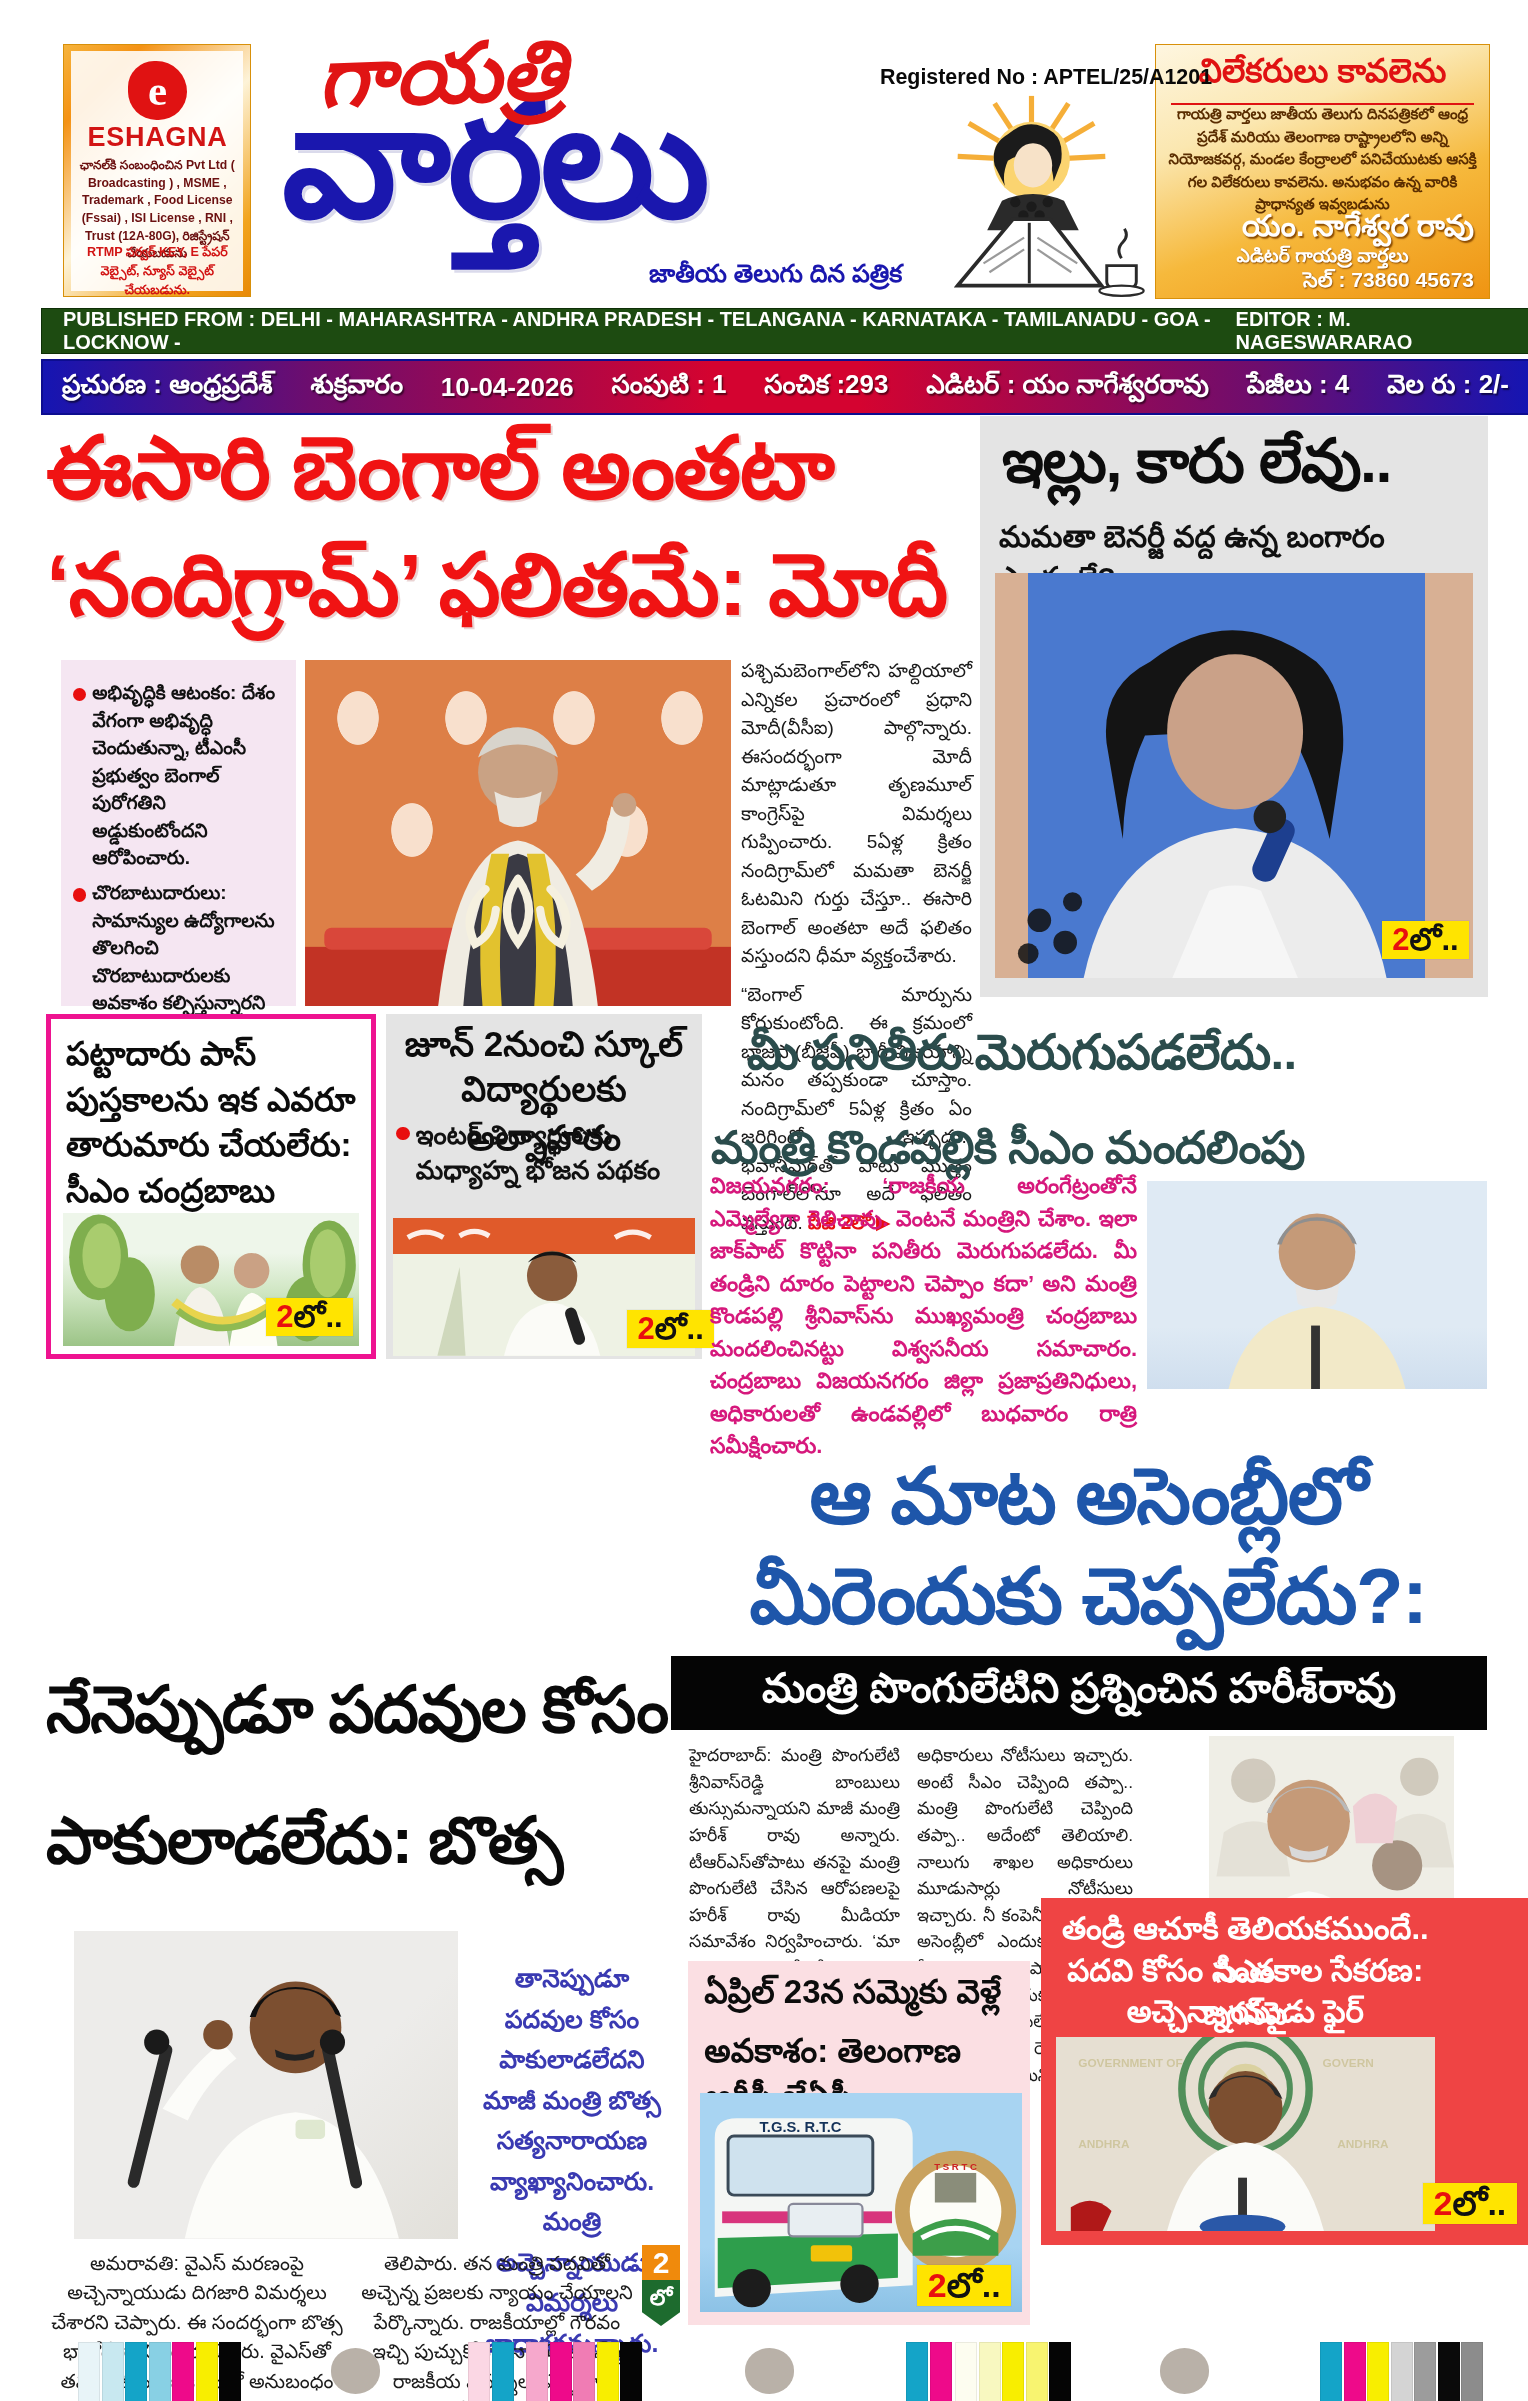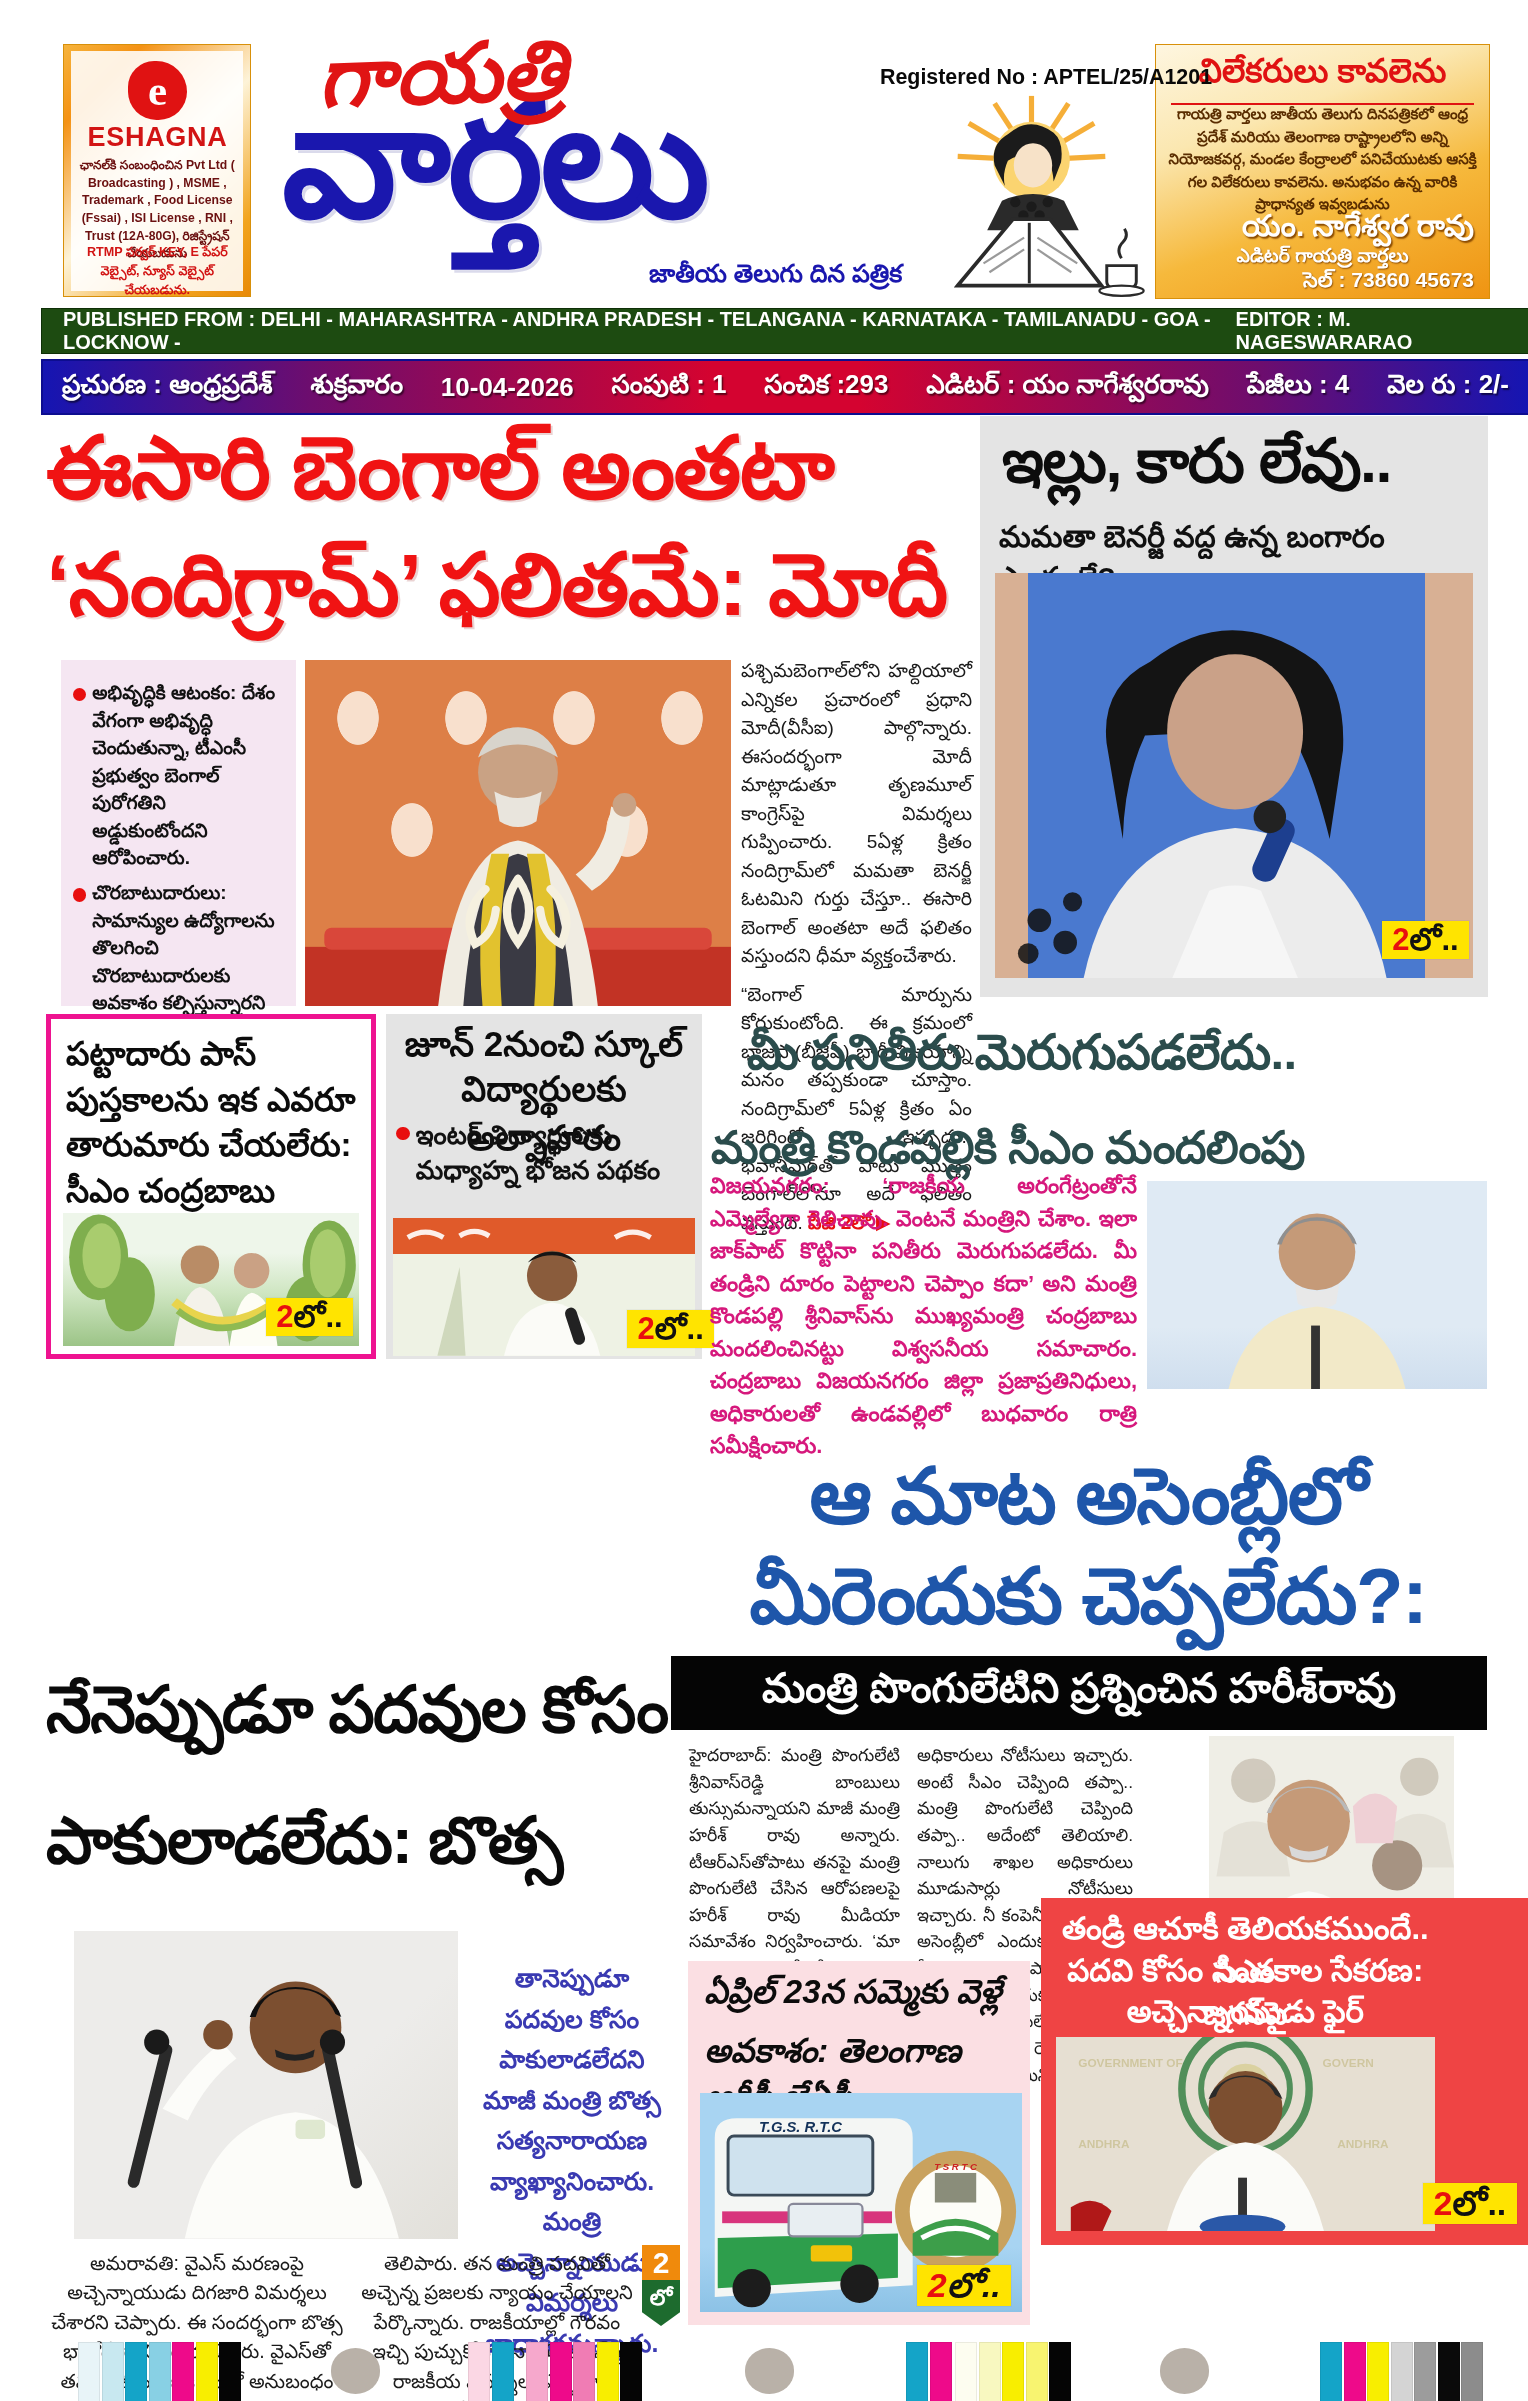--- a/index.html
+++ b/index.html
@@ -286,21 +286,21 @@
   </svg>
 </div>
 <div class="abs" style="left:475px;top:1958px;width:194px;font-size:25px;line-height:1.62;font-weight:700;color:#3a3ab2;text-align:center;">తానెప్పుడూ పదవుల కోసం పాకులాడలేదని మాజీ మంత్రి బొత్స సత్యనారాయణ వ్యాఖ్యానించారు. మంత్రి అచ్చెన్నాయుడు విమర్శలు బాధాకరమన్నారు.</div>
 <div class="bodytext abs" style="left:50px;top:2249px;width:294px;height:95px;font-size:19.6px;line-height:1.5;text-align:center;">అమరావతి: వైఎస్ మరణంపై అచ్చెన్నాయుడు దిగజారి విమర్శలు చేశారని చెప్పారు. ఈ సందర్భంగా బొత్స భావోద్వేగానికి గురయ్యారు. వైఎస్‌తో తమ కుటుంబానికి ఎంతో అనుబంధం ఉందని</div>
 <div class="bodytext abs" style="left:356px;top:2249px;width:282px;height:95px;font-size:19.6px;line-height:1.5;text-align:center;">తెలిపారు. తన మంత్రి పదవితో అచ్చెన్న ప్రజలకు న్యాయం చేయాలని పేర్కొన్నారు. రాజకీయాల్లో గౌరవం ఇచ్చి పుచ్చుకోవాలన్నారు. జగన్‌పై రాజకీయ విమర్శలు ఎన్నైనా చేయండని..</div>
 <div class="abs" style="left:642px;top:2245px;width:38px;height:81px;">
   <div style="background:#f08a0c;color:#fff;font-size:30px;font-weight:900;text-align:center;height:35px;line-height:35px;">2</div>
   <div style="background:#1d6b2e;color:#fff;font-size:22px;font-weight:800;text-align:center;height:46px;line-height:35px;clip-path:polygon(0 0,100% 0,100% 70%,50% 100%,0 70%);">లో</div>
 </div>
 
-<div class="abs" style="left:688px;top:1961px;width:342px;height:364px;background:#fbdfe3;font-style:italic;">
+<div class="abs" style="left:688px;top:1961px;width:342px;height:364px;background:#fbdfe3;">
   <div style="position:absolute;left:16.3px;top:12px;width:318px;font-size:33px;font-weight:900;color:#0c0c0c;">ఏప్రిల్ 23న సమ్మెకు వెళ్లే</div>
   <div style="position:absolute;left:16.3px;top:71px;width:318px;font-size:33px;font-weight:900;color:#0c0c0c;">అవకాశం: తెలంగాణ ఆర్టీసీ జేఏసీ</div>
   <div class="ph" style="left:12px;top:132px;width:322px;height:219px;background:linear-gradient(180deg,#a8d4f2 0 70%,#8cc2e6 100%);">
     <svg viewBox="0 0 436 296">
       <path d="M20 60 q0 -26 30 -26 l210 0 q28 0 28 26 l0 200 -268 16 Z" fill="#f4f6f4"></path>
       <rect x="38" y="58" width="196" height="80" rx="8" fill="#cfe2ee" stroke="#3a4a58" stroke-width="4"></rect>
       <text x="136" y="52" text-anchor="middle" font-size="20" font-weight="bold" fill="#15335a">T.G.S. R.T.C</text>
       <rect x="30" y="160" width="230" height="16" fill="#d8347c"></rect>
       <path d="M24 196 l244 -6 0 60 -244 14 Z" fill="#2e9e4c"></path>
       <rect x="120" y="150" width="100" height="44" rx="6" fill="#e8eef2" stroke="#889" stroke-width="3"></rect>

